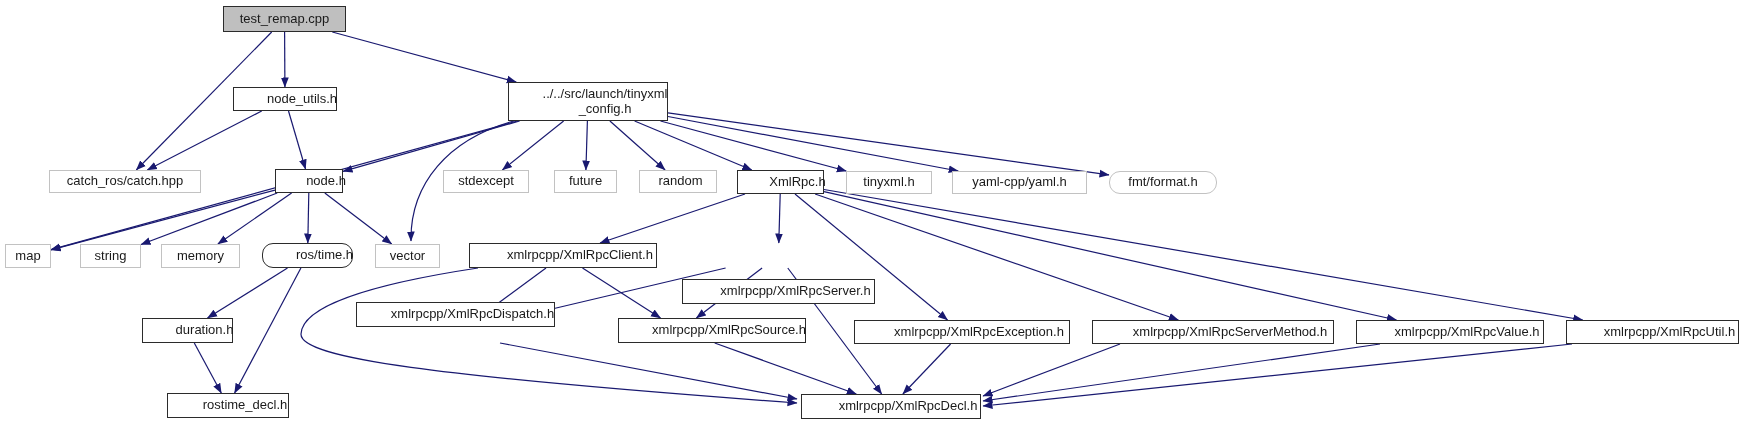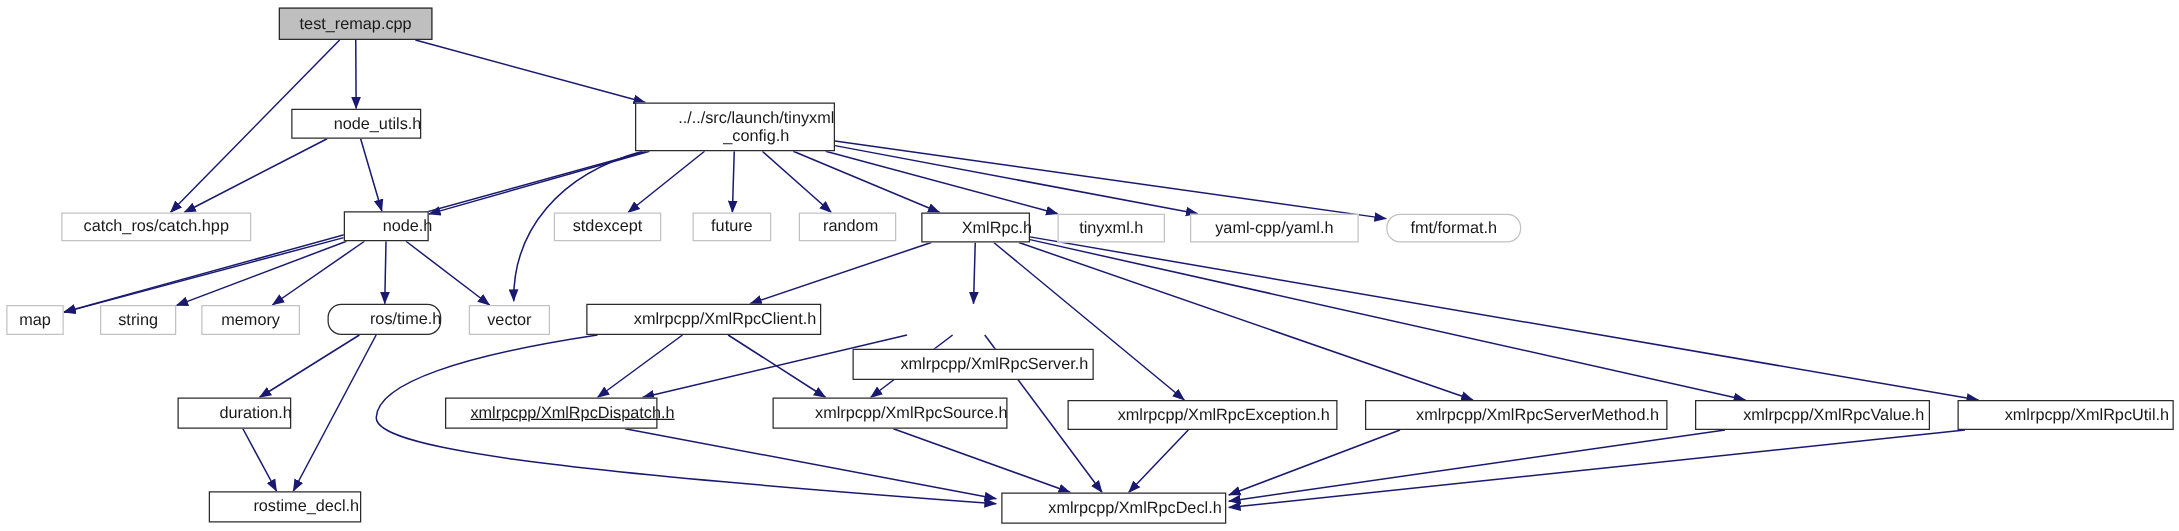--- a/index.html
+++ b/index.html
@@ -95,21 +95,21 @@
       <div class="gnode external" style="left: 952px; top: 171px; width: 135px; height: 23px;"><span>yaml-cpp/yaml.h</span></div>
       <div class="gnode external" style="left: 1109px; top: 171px; width: 108px; height: 23px; border-radius: 11px;"><span>fmt/format.h</span></div>
       <div class="gnode external" style="left: 5px; top: 244px; width: 46px; height: 24px;"><span>map</span></div>
       <div class="gnode external" style="left: 80px; top: 244px; width: 61px; height: 24px;"><span>string</span></div>
       <div class="gnode external" style="left: 161px; top: 244px; width: 79px; height: 24px; text-align: right;"><span>memory</span></div>
       <div class="gnode internal" style="left: 262px; top: 243px; width: 91px; height: 25px; border-radius: 11px;"><span>ros/time.h</span></div>
       <div class="gnode external" style="left: 375px; top: 244px; width: 65px; height: 24px;"><span>vector</span></div>
       <div class="gnode internal" style="left: 469px; top: 243px; width: 188px; height: 25px;"><span>xmlrpcpp/XmlRpcClient.h</span></div>
       <div class="gnode internal" style="left: 682px; top: 237px; width: 193px; height: 25px; margin-top: 42px;"><span>xmlrpcpp/XmlRpcServer.h</span></div>
       <div class="gnode internal" style="left: 142px; top: 318px; width: 91px; height: 25px;"><span>duration.h</span></div>
-      <div class="gnode internal" style="left: 356px; top: 318px; width: 170px; height: 25px; text-decoration: underline;"><span>xmlrpcpp/XmlRpcDispatch.h</span></div>
+      <div class="gnode internal" style="left: 356px; top: 302px; width: 199px; height: 25px;"><span>xmlrpcpp/XmlRpcDispatch.h</span></div>
       <div class="gnode internal" style="left: 586px; top: 318px; width: 188px; height: 25px; margin-left: 32px;"><span>xmlrpcpp/XmlRpcSource.h</span></div>
       <div class="gnode internal" style="left: 854px; top: 320px; width: 216px; height: 24px;"><span>xmlrpcpp/XmlRpcException.h</span></div>
       <div class="gnode internal" style="left: 1092px; top: 320px; width: 242px; height: 24px;"><span>xmlrpcpp/XmlRpcServerMethod.h</span></div>
       <div class="gnode internal" style="left: 1356px; top: 320px; width: 188px; height: 24px; text-align: center;"><span>xmlrpcpp/XmlRpcValue.h</span></div>
       <div class="gnode internal" style="left: 1566px; top: 320px; width: 173px; height: 24px;"><span>xmlrpcpp/XmlRpcUtil.h</span></div>
       <div class="gnode internal" style="left: 167px; top: 393px; width: 122px; height: 25px;"><span>rostime_decl.h</span></div>
       <div class="gnode internal" style="left: 801px; top: 394px; width: 180px; height: 25px;"><span>xmlrpcpp/XmlRpcDecl.h</span></div>
     </div>
 </div>
 

